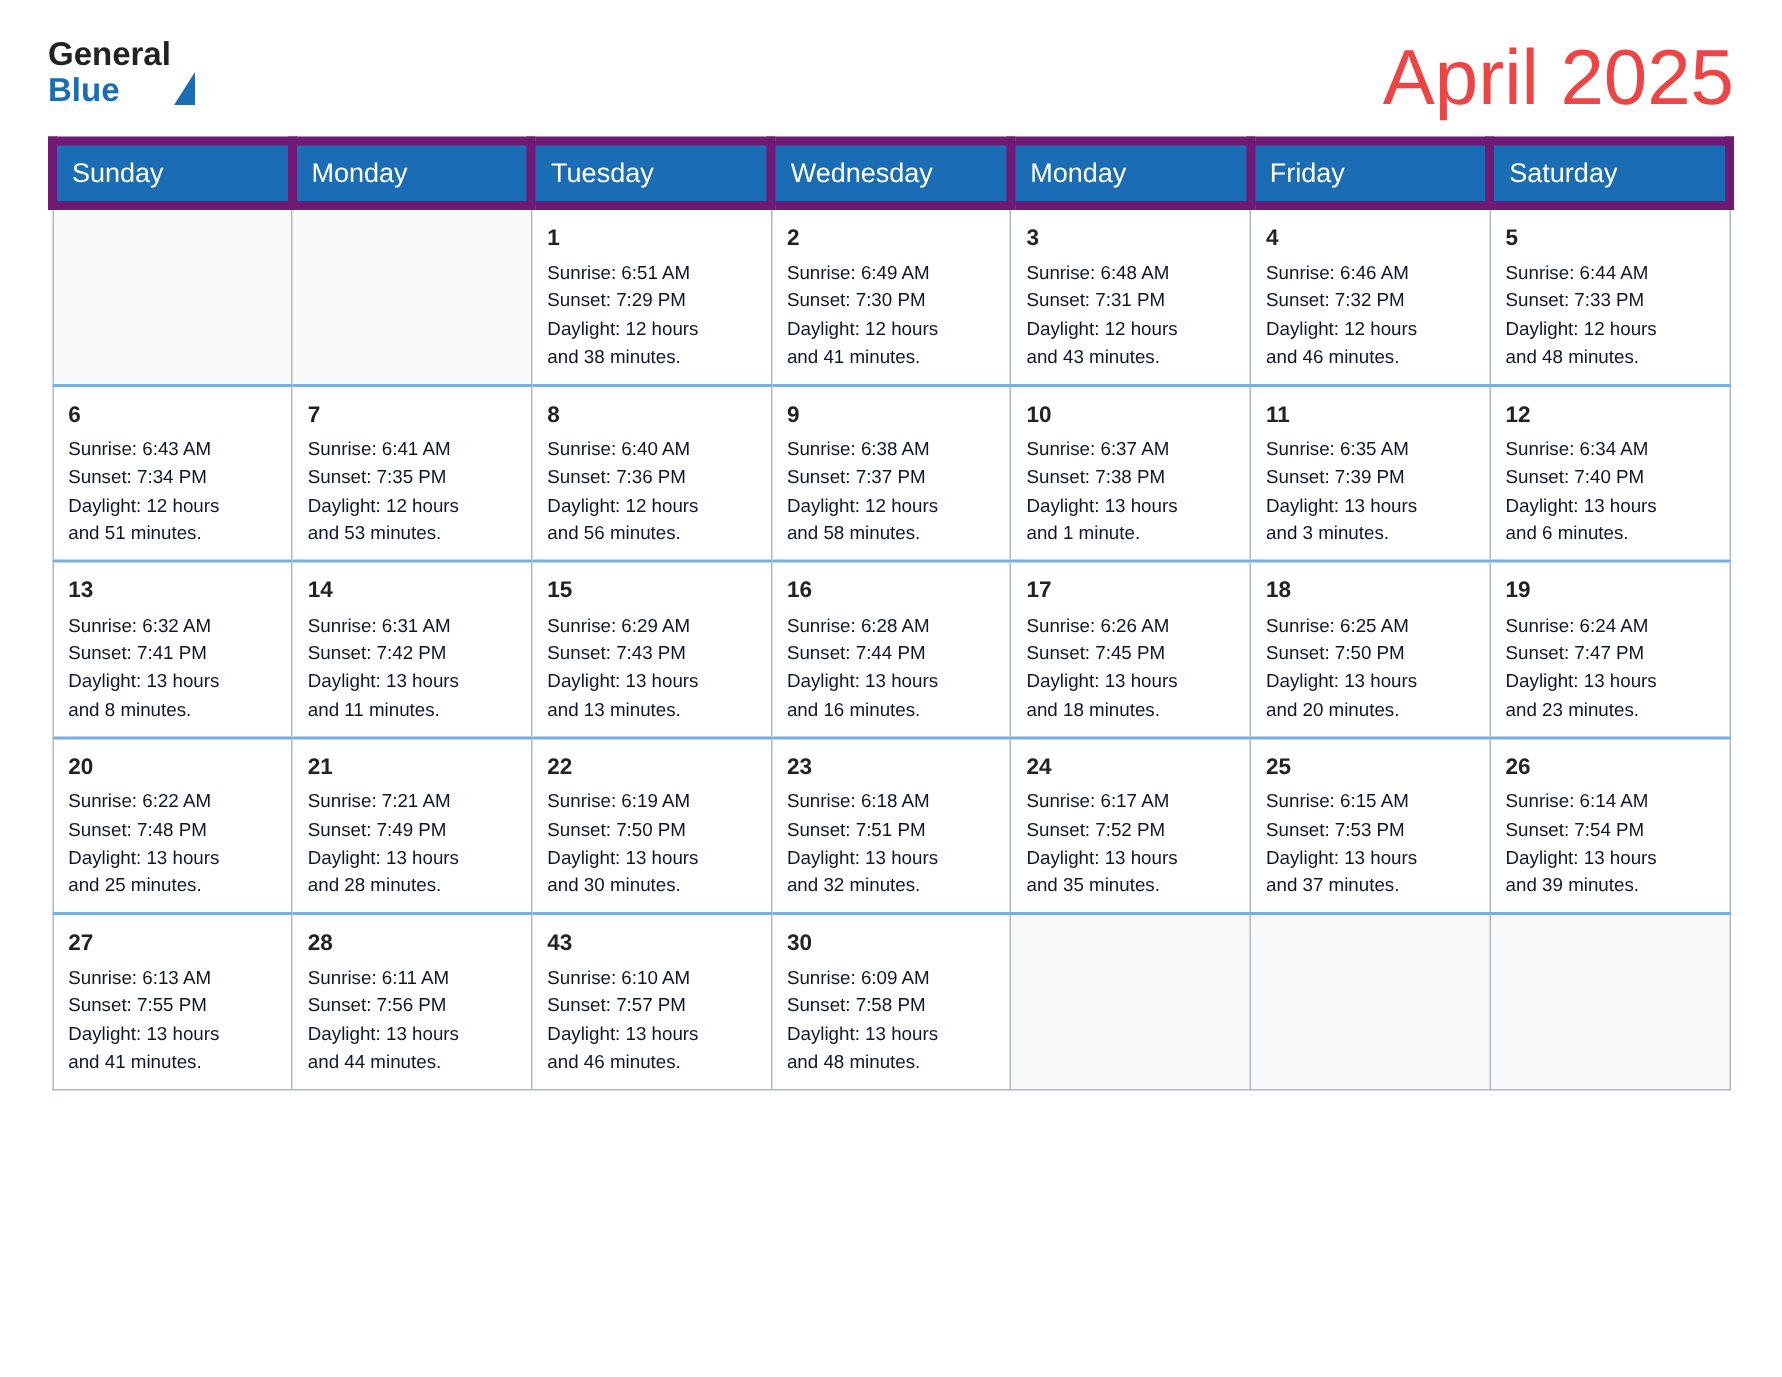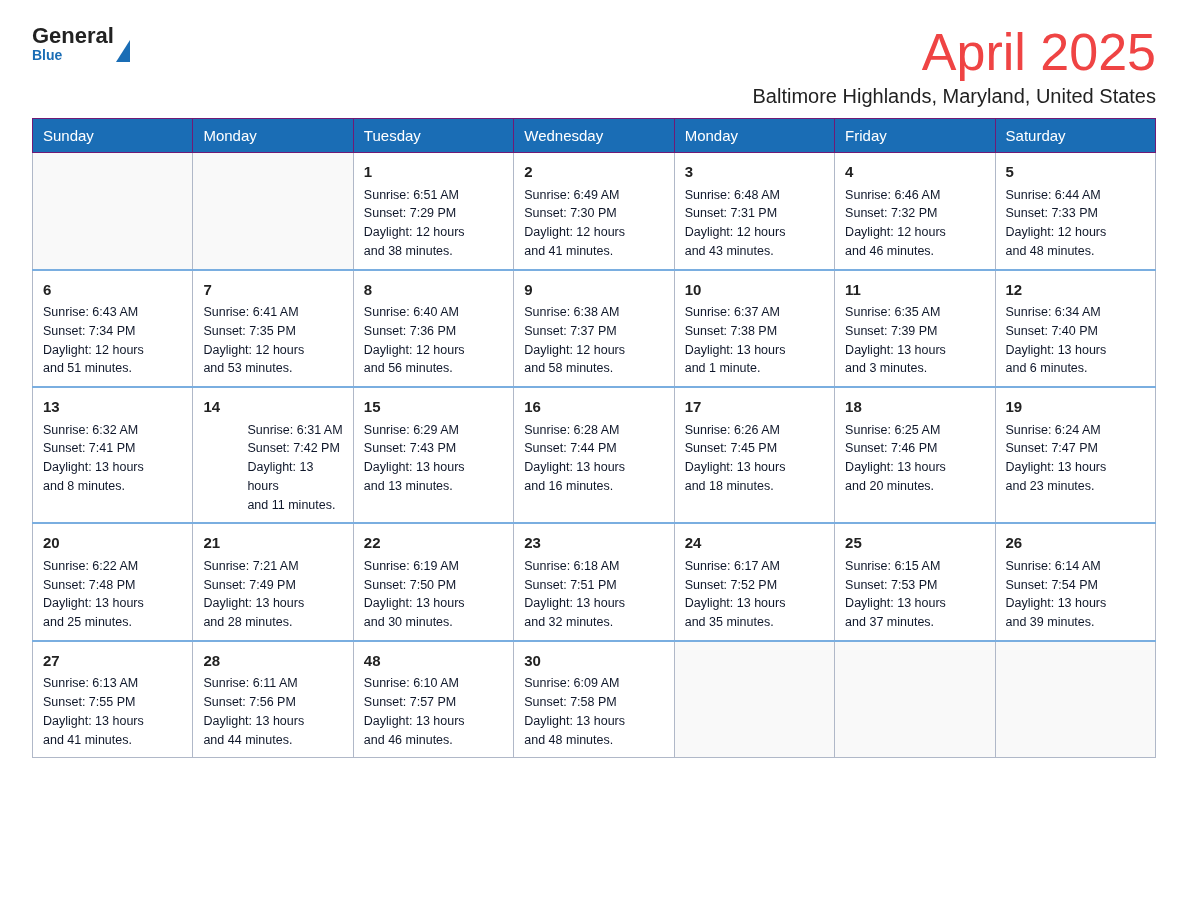--- a/index.html
+++ b/index.html
@@ -26,21 +26,21 @@
       display: flex;
       flex-direction: column;
       line-height: 1.1;
     }
     .logo-general {
       font-size: 22px;
       font-weight: bold;
       color: #222;
     }
     .logo-blue {
-      font-size: 14px;
+      font-size: 22px;
       font-weight: bold;
       color: #1a6db5;
     }
     .logo-triangle {
       width: 0;
       height: 0;
       border-left: 14px solid transparent;
       border-bottom: 22px solid #1a6db5;
       margin-left: 2px;
       margin-bottom: 2px;
@@ -63,23 +63,23 @@
     .calendar-table {
       width: 100%;
       border-collapse: collapse;
       margin-top: 10px;
     }
     .calendar-table th {
       background: #1a6db5;
       color: #fff;
       padding: 8px 10px;
       text-align: left;
-      font-size: 15px;
+      font-size: 18px;
       font-weight: normal;
-      border: 1px solid #701a75;
+      border: 6px solid #701a75;
     }
     .calendar-table td {
       vertical-align: top;
       padding: 8px 10px;
       border: 1px solid #b0b8c8;
       width: 14.28%;
       font-size: 13px;
       line-height: 1.5;
     }
     .day-number {
@@ -107,21 +107,20 @@
 <div class="header-area">
   <div class="logo">
     <div class="logo-text">
       <span class="logo-general">General</span>
       <span class="logo-blue">Blue</span>
     </div>
     <div class="logo-triangle"></div>
   </div>
   <div class="title-area">
     <div class="month-title">April 2025</div>
-    <div class="location-title">Baltimore Highlands, Maryland, United States</div>
   </div>
 </div>
 
 <table class="calendar-table">
   <thead>
     <tr>
     <th>Sunday</th>
         <th>Monday</th>
         <th>Tuesday</th>
         <th>Wednesday</th>
@@ -224,21 +223,21 @@
       <tr class="row-divider">
         <td>
           <span class="day-number">13</span>
           <div class="day-info" style="white-space: pre-line;">Sunrise: 6:32 AM
 Sunset: 7:41 PM
 Daylight: 13 hours
 and 8 minutes.</div>
         </td>
         <td>
           <span class="day-number">14</span>
-          <div class="day-info" style="white-space: pre-line; margin-left: 44px;">Sunrise: 6:31 AM
+          <div class="day-info" style="white-space: pre-line;">Sunrise: 6:31 AM
 Sunset: 7:42 PM
 Daylight: 13 hours
 and 11 minutes.</div>
         </td>
         <td>
           <span class="day-number">15</span>
           <div class="day-info" style="white-space: pre-line;">Sunrise: 6:29 AM
 Sunset: 7:43 PM
 Daylight: 13 hours
 and 13 minutes.</div>
@@ -253,21 +252,21 @@
         <td>
           <span class="day-number">17</span>
           <div class="day-info" style="white-space: pre-line;">Sunrise: 6:26 AM
 Sunset: 7:45 PM
 Daylight: 13 hours
 and 18 minutes.</div>
         </td>
         <td>
           <span class="day-number">18</span>
           <div class="day-info" style="white-space: pre-line;">Sunrise: 6:25 AM
-Sunset: 7:46 PM
+Sunset: 7:50 PM
 Daylight: 13 hours
 and 20 minutes.</div>
         </td>
         <td>
           <span class="day-number">19</span>
           <div class="day-info" style="white-space: pre-line;">Sunrise: 6:24 AM
 Sunset: 7:47 PM
 Daylight: 13 hours
 and 23 minutes.</div>
         </td>
@@ -332,21 +331,21 @@
 and 41 minutes.</div>
         </td>
         <td>
           <span class="day-number">28</span>
           <div class="day-info" style="white-space: pre-line;">Sunrise: 6:11 AM
 Sunset: 7:56 PM
 Daylight: 13 hours
 and 44 minutes.</div>
         </td>
         <td>
-          <span class="day-number">48</span>
+          <span class="day-number">43</span>
           <div class="day-info" style="white-space: pre-line;">Sunrise: 6:10 AM
 Sunset: 7:57 PM
 Daylight: 13 hours
 and 46 minutes.</div>
         </td>
         <td>
           <span class="day-number">30</span>
           <div class="day-info" style="white-space: pre-line;">Sunrise: 6:09 AM
 Sunset: 7:58 PM
 Daylight: 13 hours

